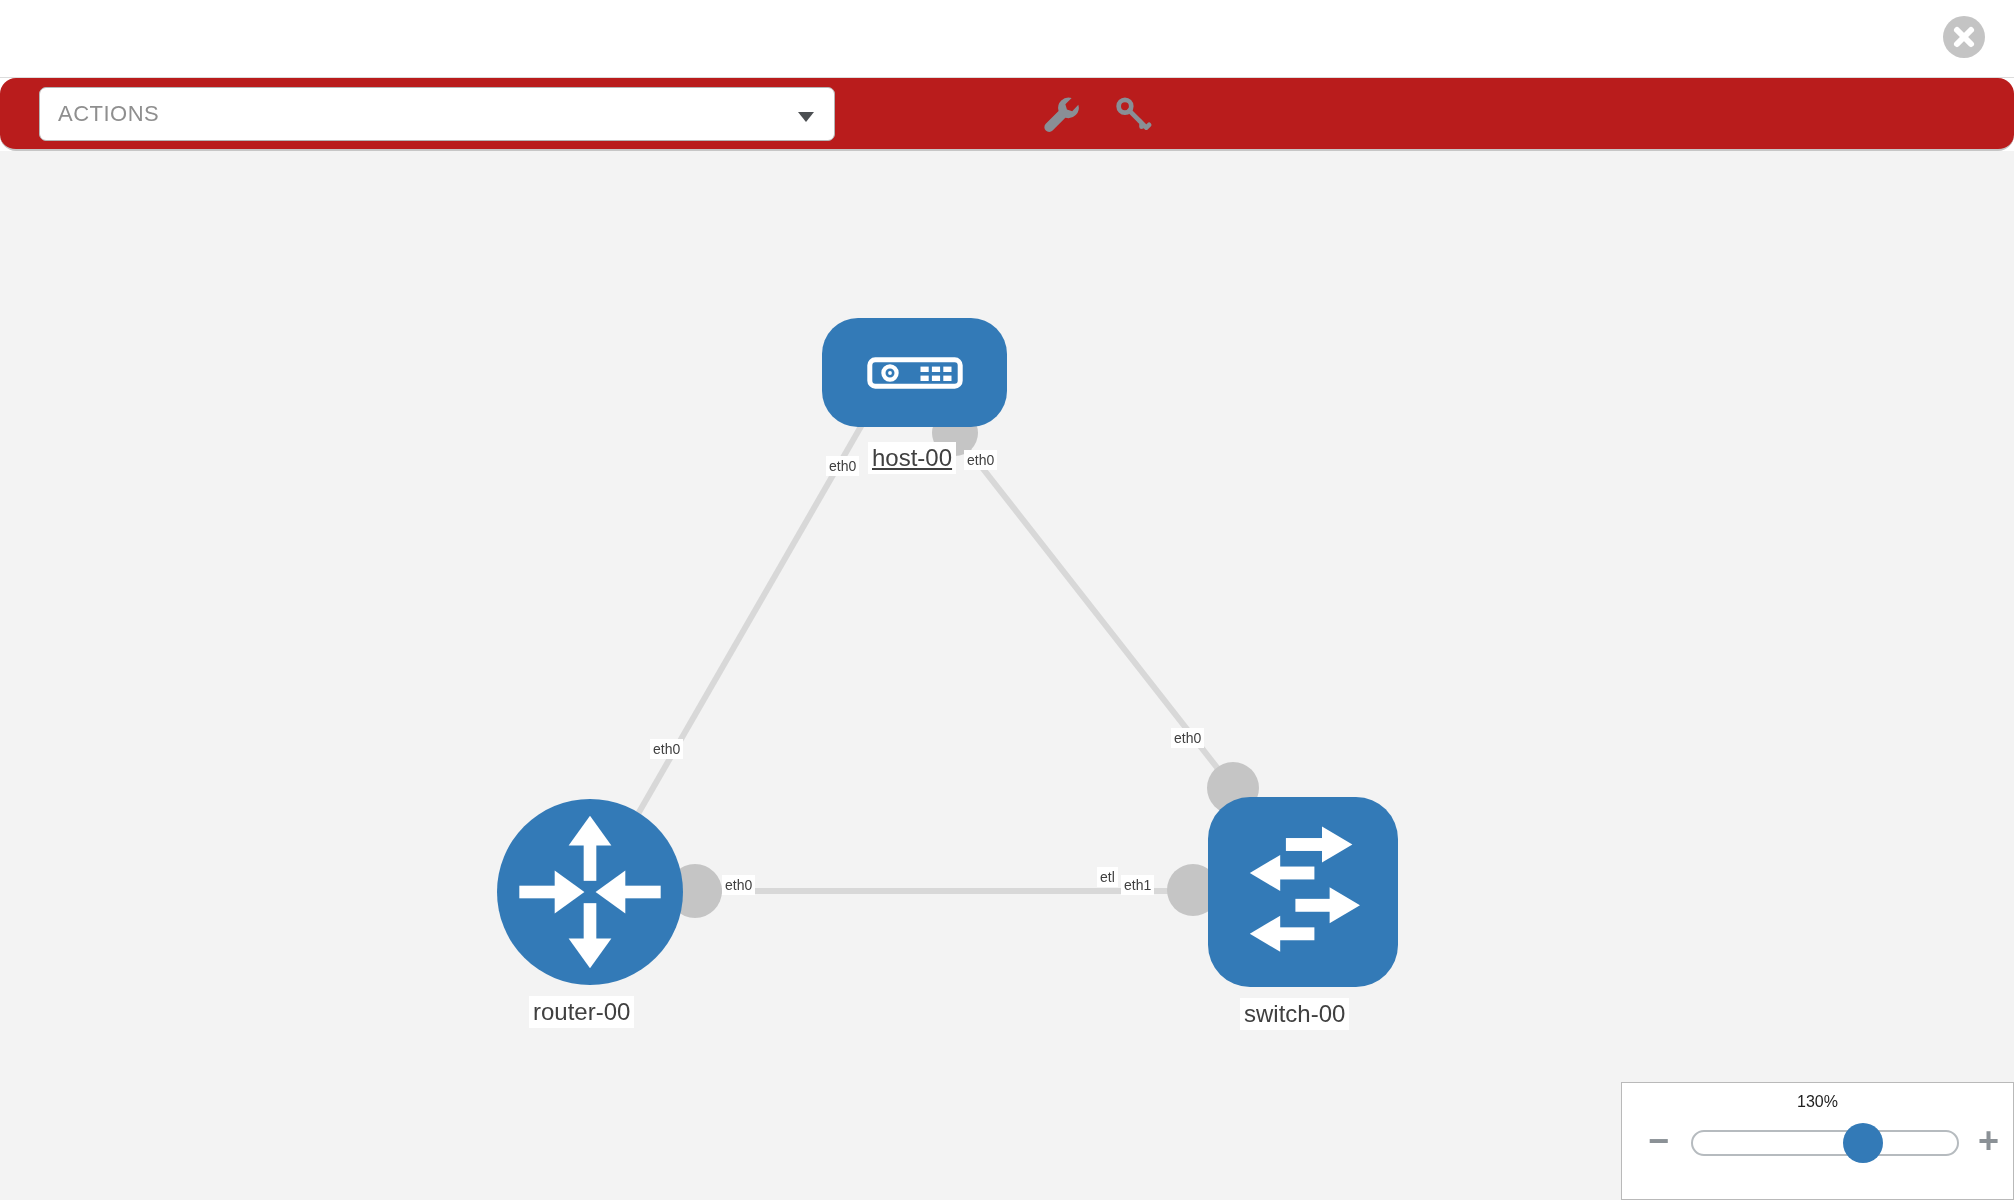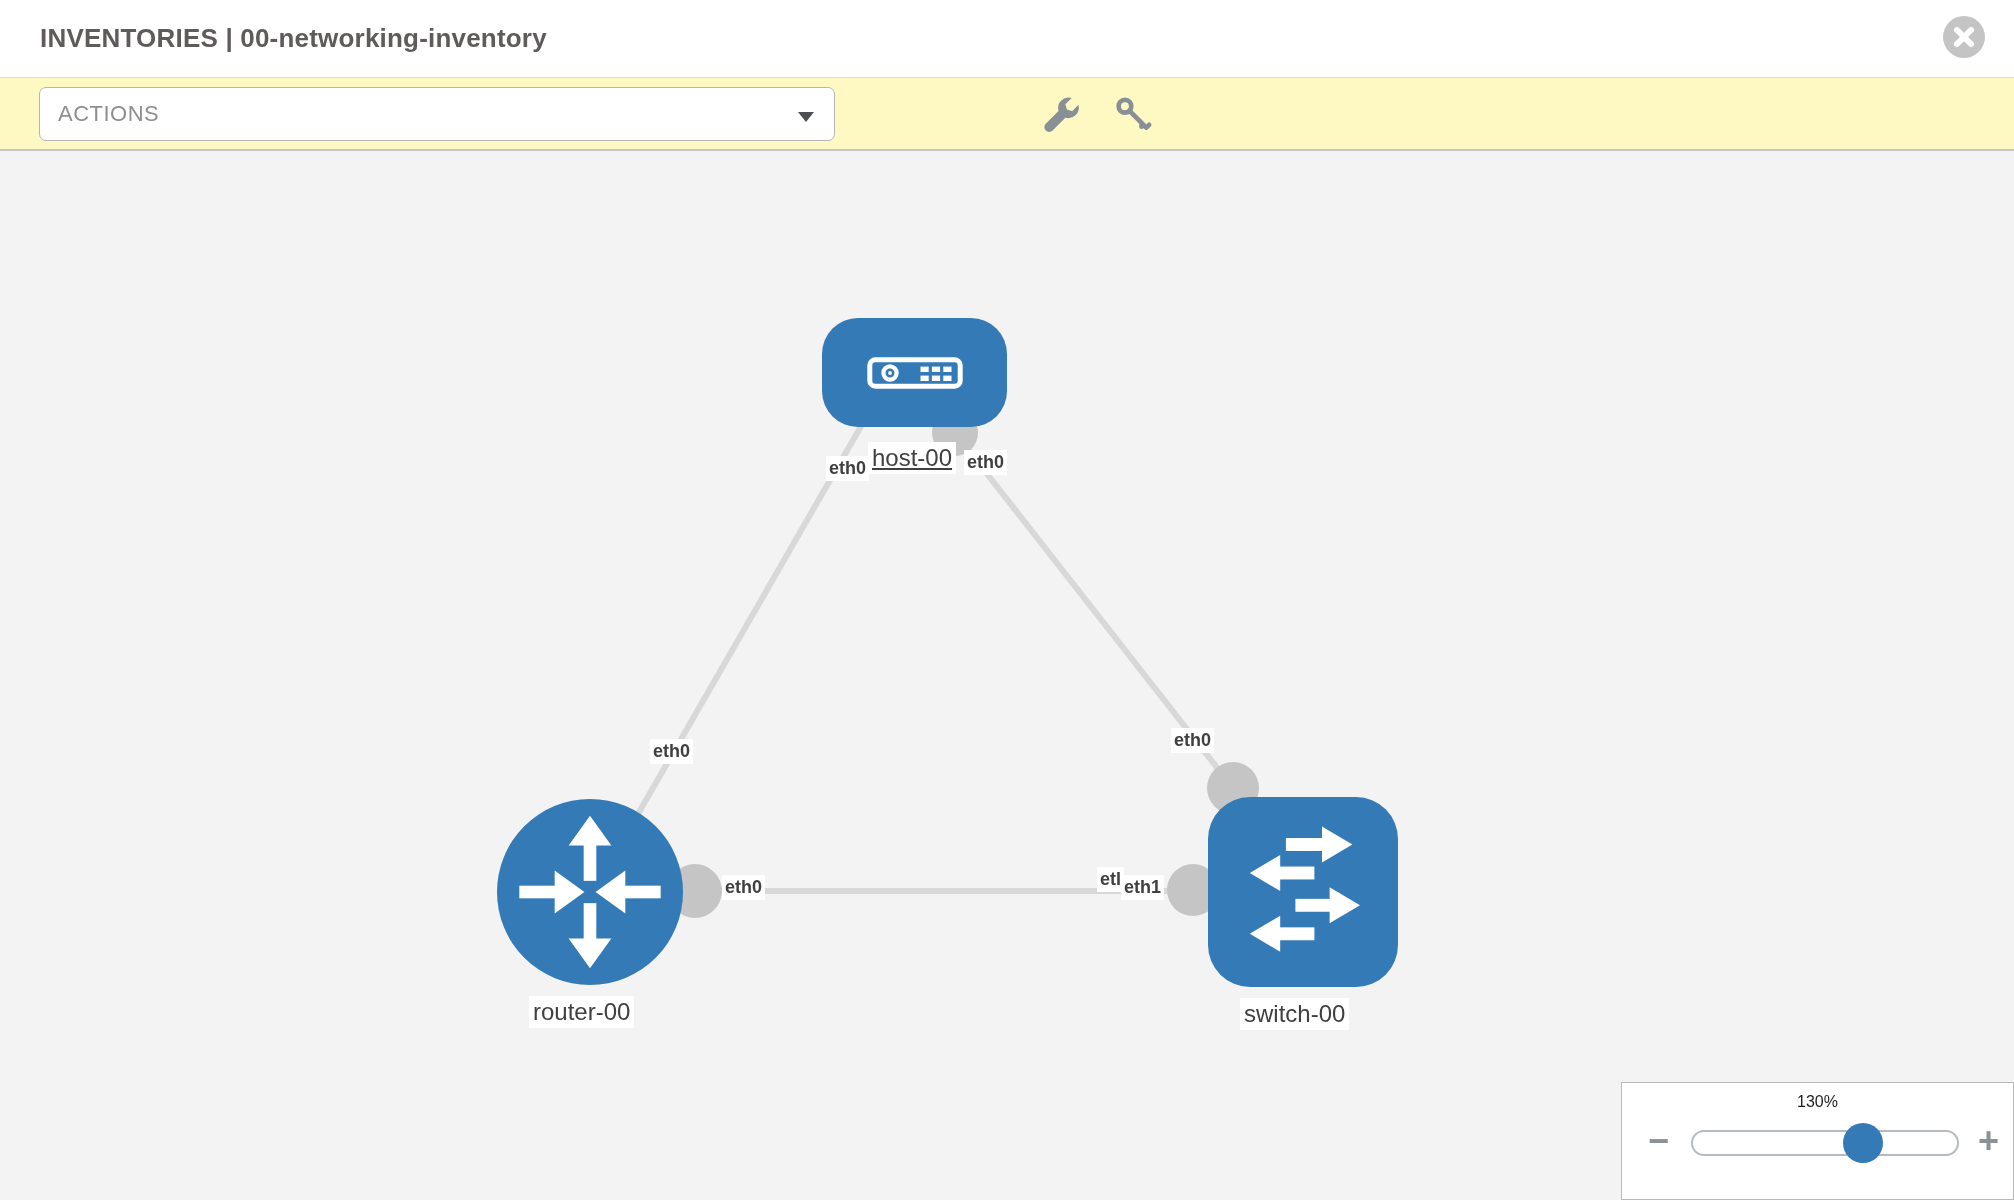--- a/index.html
+++ b/index.html
@@ -17,22 +17,23 @@
   .page-title{
     position:absolute;left:40px;top:0;height:77px;line-height:77px;
     font-size:26px;font-weight:bold;color:#5f5b5a;letter-spacing:0.2px;
   }
   .close-btn{
     position:absolute;left:1943px;top:16px;width:42px;height:42px;border-radius:50%;
     background:#c4c4c4;cursor:pointer;
   }
   
   .toolbar{
-    position:absolute;left:0;top:78px;width:2014px;height:71px;background:#fef9c3;
+    position:absolute;left:0;top:78px;width:2014px;height:71px;background:#b91c1c;
     border-bottom:2px solid #c6c6c6;
+    border-radius:16px;
   }
   .select-box{
     position:absolute;top:9px;height:54px;background:#ffffff;
     border:1px solid #b5b5b5;border-radius:7px;box-sizing:border-box;
     display:flex;align-items:center;cursor:pointer;
   }
   .select-box .sel-text{
     padding-left:18px;font-size:22px;color:#8f8f8f;letter-spacing:0.5px;
   }
   .select-caret{
@@ -54,21 +55,21 @@
   .node{position:absolute;background:#337ab7;display:flex;align-items:center;justify-content:center;cursor:pointer;}
   .node-host{left:822px;top:167px;width:185px;height:109px;border-radius:36px;}
   .node-router{left:497px;top:648px;width:186px;height:186px;border-radius:50%;}
   .node-switch{left:1208px;top:646px;width:190px;height:190px;border-radius:42px;}
   
   .chip{
     position:absolute;background:#ffffff;color:#404040;white-space:nowrap;
     padding:2px 4px;line-height:1.15;
   }
   .node-label{font-size:24px;}
-  .if-label{font-size:18px;padding:2px 3px;font-weight:bold;}
+  .if-label{font-size:14px;padding:2px 3px;}
   .lbl-host{left:868px;top:291px;text-decoration:underline;}
   .lbl-router{left:529px;top:845px;}
   .lbl-switch{left:1240px;top:847px;}
   .if-host-left{left:826px;top:305px;}
   .if-host-right{left:964px;top:299px;}
   .if-router-top{left:650px;top:588px;}
   .if-switch-top{left:1171px;top:577px;}
   .if-link-left{left:722px;top:724px;}
   .if-link-right-back{left:1097px;top:716px;max-width:26px;overflow:hidden;}
   .if-link-right-front{left:1121px;top:724px;}
@@ -93,21 +94,20 @@
   }
   .zoom-knob{
     position:absolute;left:221px;top:40px;width:40px;height:40px;border-radius:50%;
     background:#337ab7;cursor:grab;
   }
 </style>
 </head>
 <body>
 
 <div class="header">
-  <div class="page-title">INVENTORIES | 00-networking-inventory</div>
   <div class="close-btn">
     <svg width="42" height="42" viewBox="0 0 42 42">
       <line x1="14" y1="14" x2="28" y2="28" stroke="#ffffff" stroke-width="6" stroke-linecap="round"></line>
       <line x1="28" y1="14" x2="14" y2="28" stroke="#ffffff" stroke-width="6" stroke-linecap="round"></line>
     </svg>
   </div>
 </div>
 
 <div class="toolbar">
   <div class="select-box actions-box">

